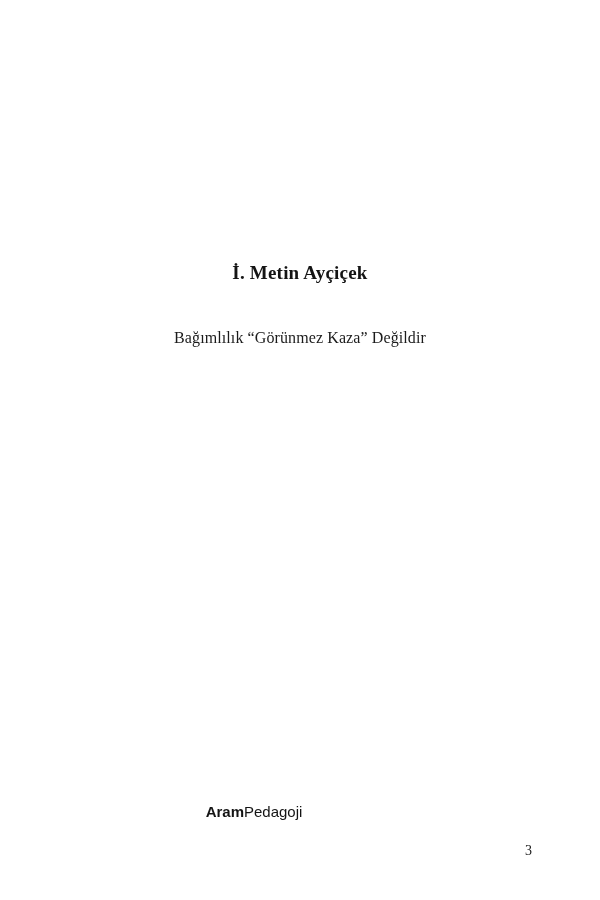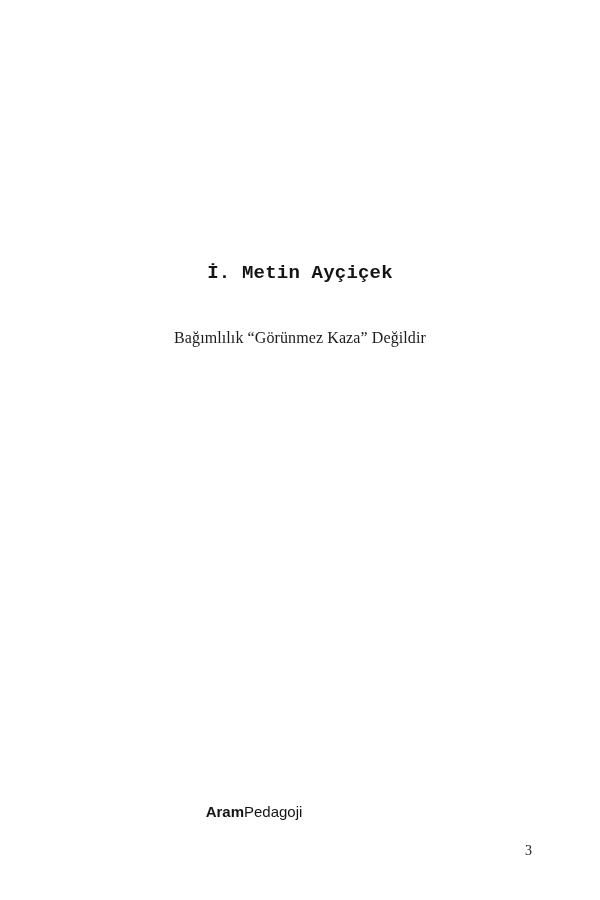--- a/index.html
+++ b/index.html
@@ -21,21 +21,21 @@
     box-sizing: border-box;
   }
   .title-block {
     position: absolute;
     top: 262px;
     left: 0;
     width: 600px;
     text-align: center;
   }
   .author-name {
-    font-family: Liberation Mono, monospace;
+    font-family: Liberation Serif, serif;
     font-size: 19px;
     font-weight: bold;
     letter-spacing: 0.2px;
     line-height: 1.2;
     color: #141414;
   }
   .book-title {
     position: absolute;
     top: 328px;
     left: 0;

